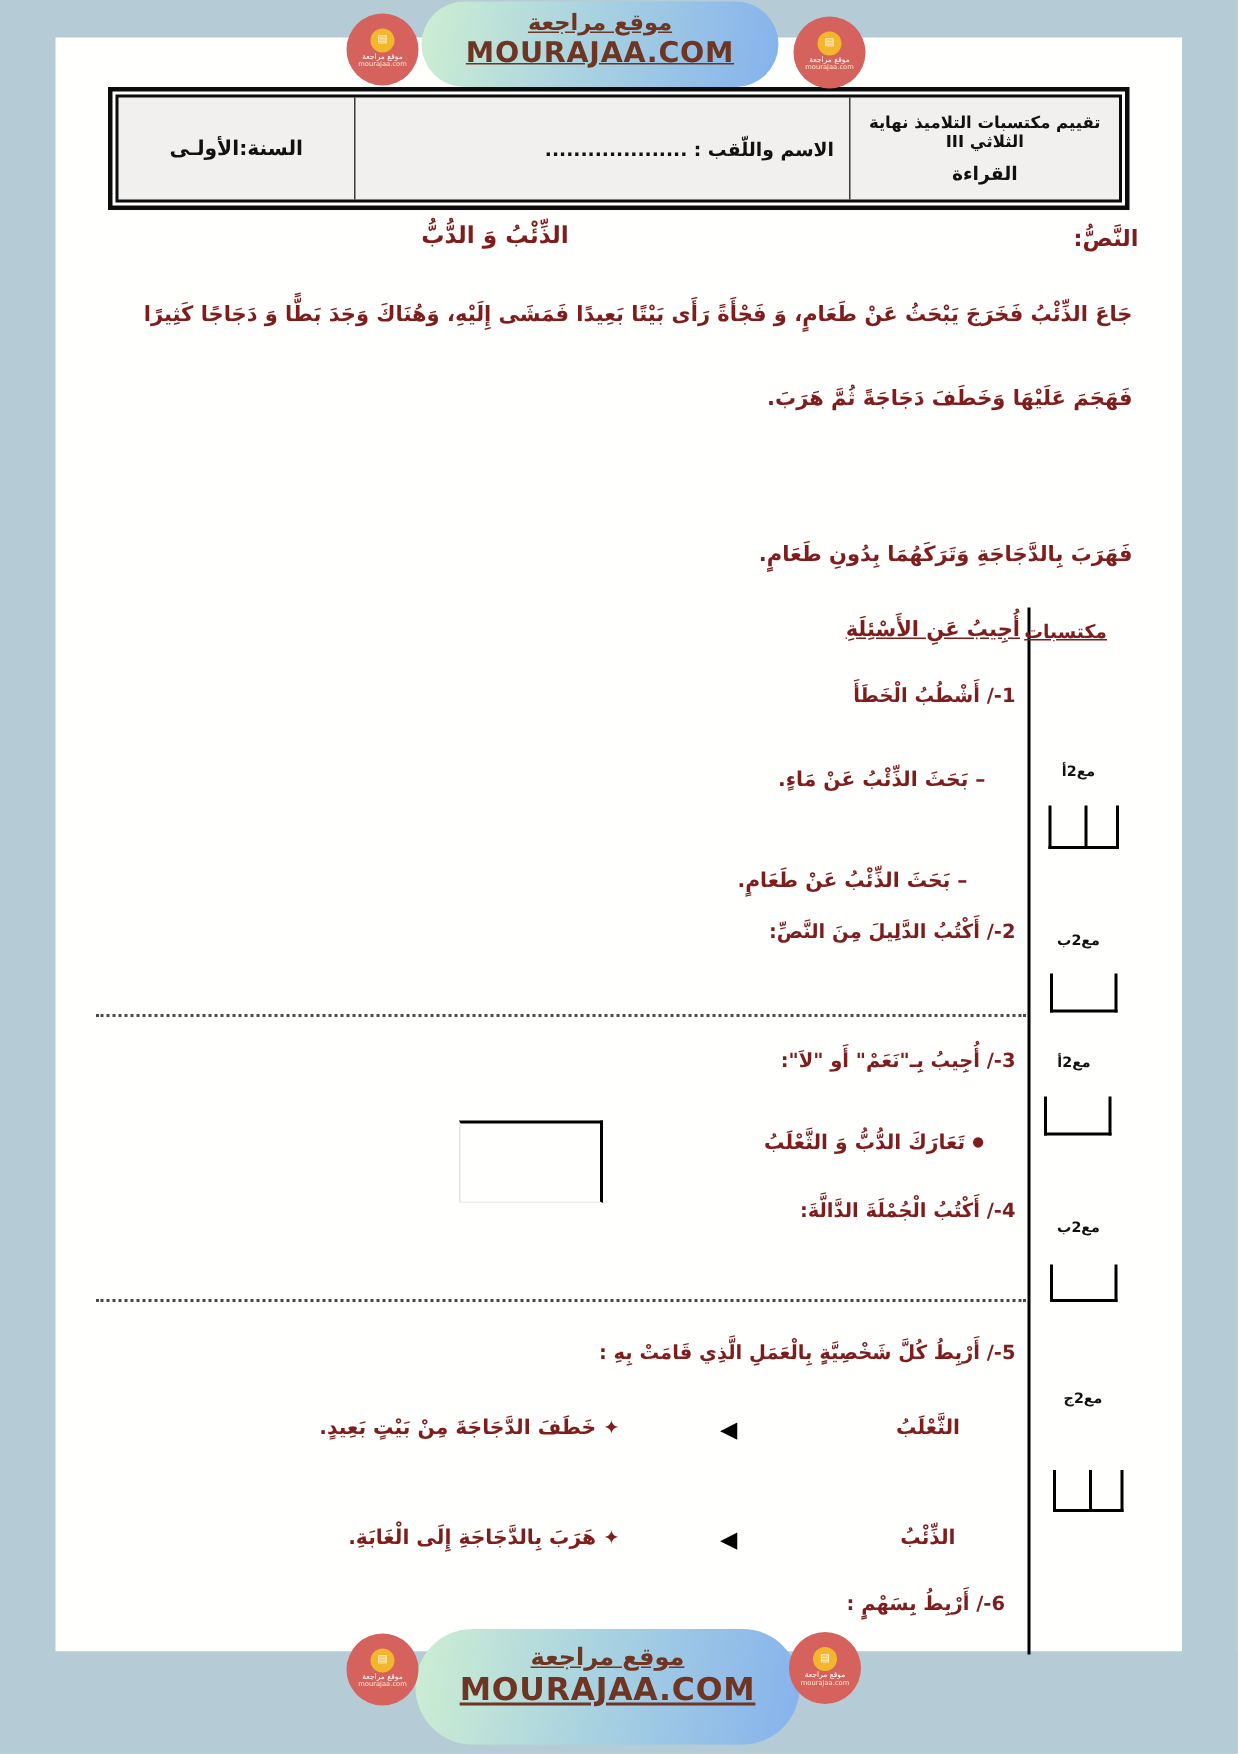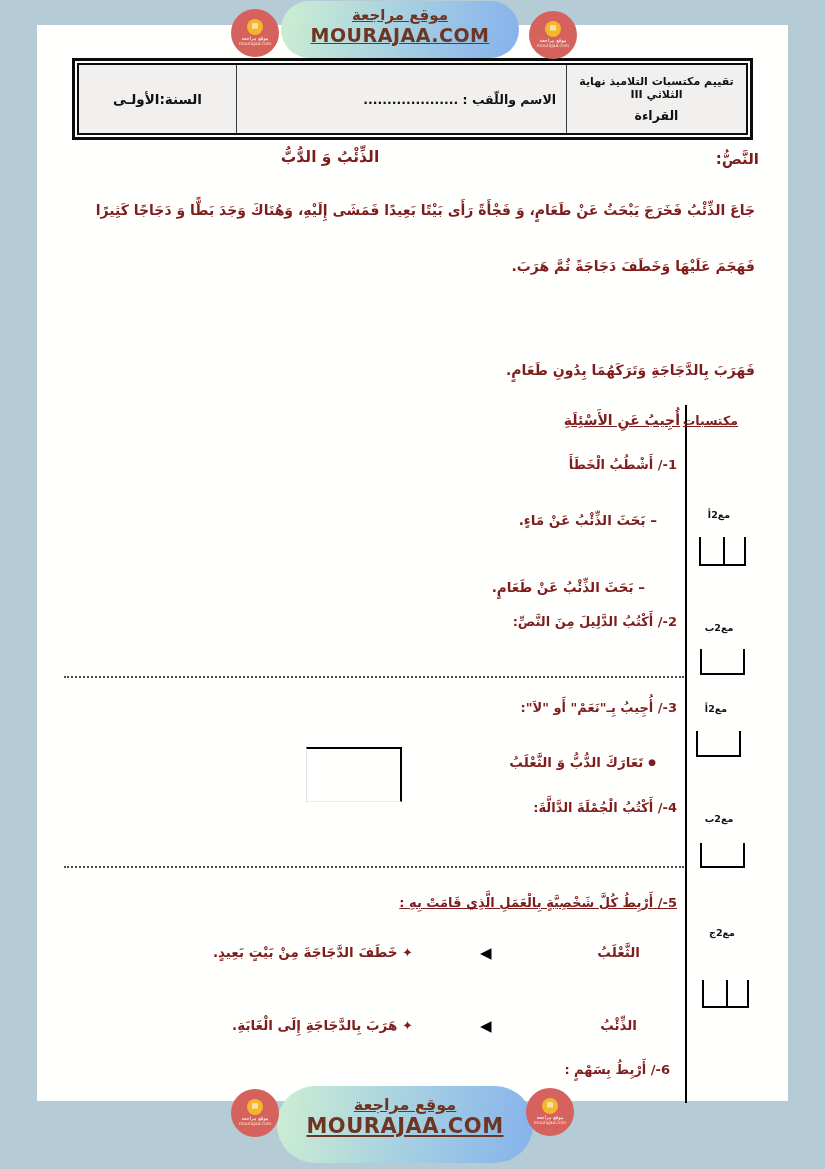--- a/index.html
+++ b/index.html
@@ -127,21 +127,21 @@
     <span class="bullet">●</span>
     <span>تَعَارَكَ الدُّبُّ وَ الثَّعْلَبُ</span>
   </div>
 
   <div class="abs rtl qtitle" style="right:148px; top:800px;">
     <span class="qnum">4-/</span>
     <span>أَكْتُبُ الْجُمْلَةَ الدَّالَّةَ:</span>
   </div>
   <div class="abs dotline" style="top:866px;"></div>
 
-  <div class="abs rtl qtitle" style="right:148px; top:895px;text-decoration:underline;">
+  <div class="abs rtl qtitle" style="right:148px; top:895px;">
     <span class="qnum">5-/</span>
     <span>أَرْبِطُ كُلَّ شَخْصِيَّةٍ بِالْعَمَلِ الَّذِي قَامَتْ بِهِ :</span>
   </div>
 
   <div class="abs rtl optline" style="right:185px; top:944px;">الثَّعْلَبُ</div>
   <div class="abs arrow" style="left:480px; top:944px;">◀</div>
   <div class="abs rtl optline" style="right:412px; top:944px;">
     <span class="star">✦</span>
     <span>خَطَفَ الدَّجَاجَةَ مِنْ بَيْتٍ بَعِيدٍ.</span>
   </div>

